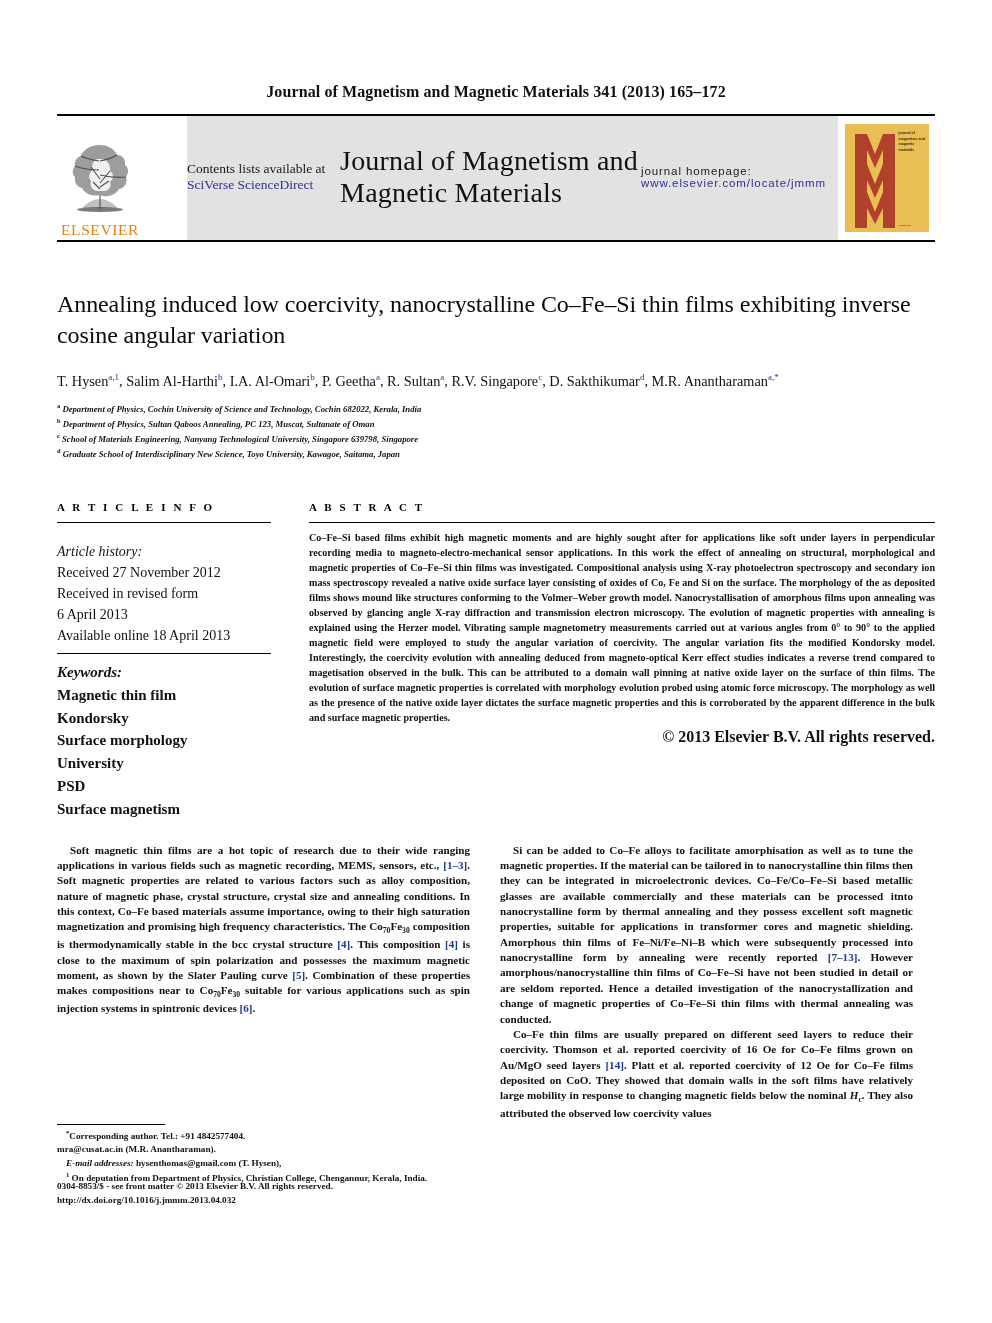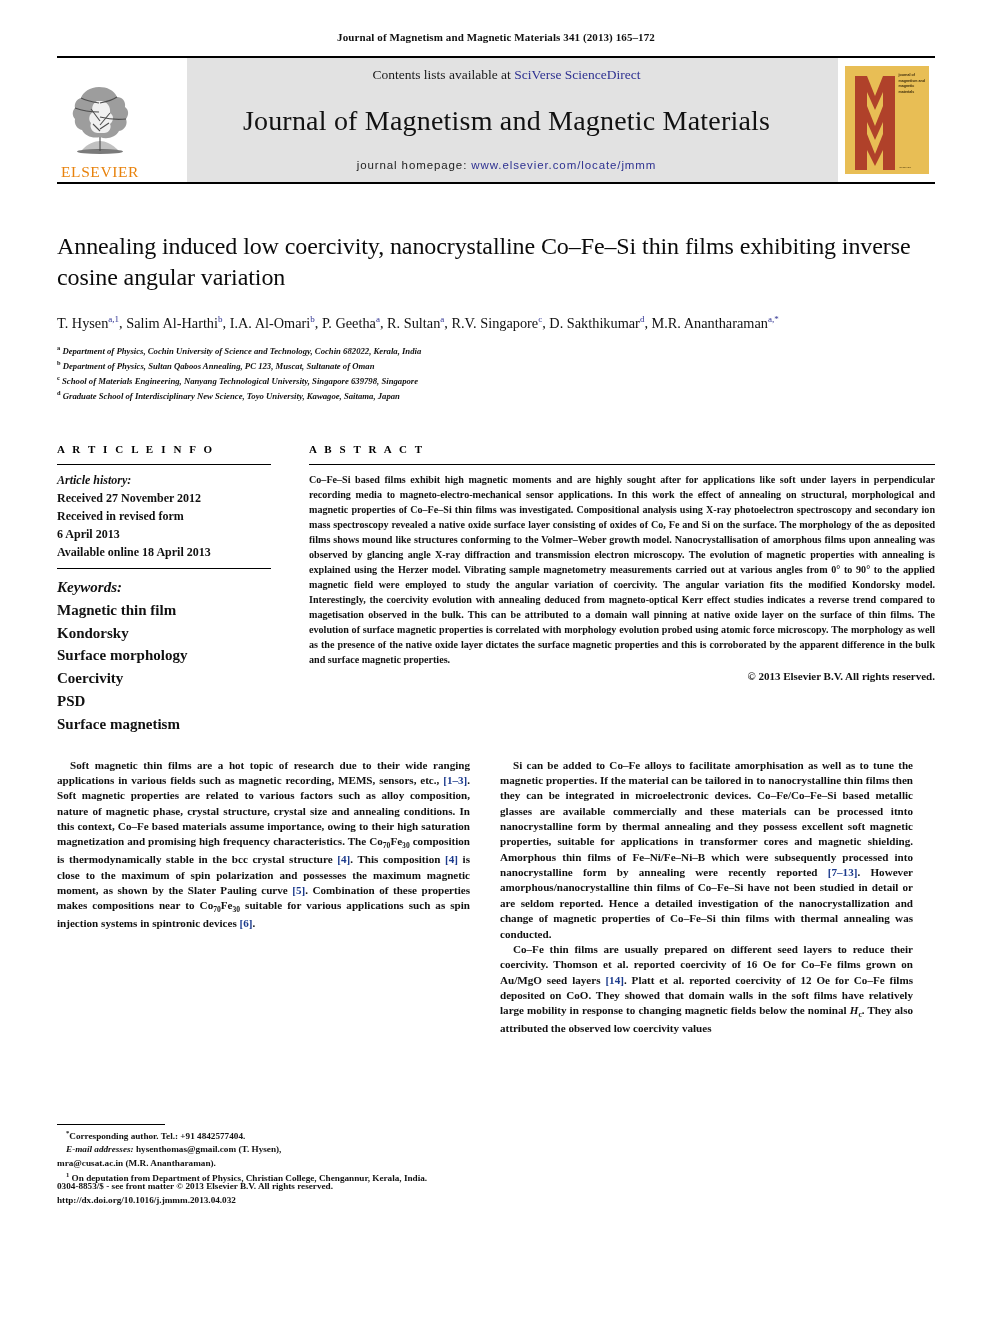--- a/index.html
+++ b/index.html
@@ -9,24 +9,24 @@
     font-family:"Liberation Serif", serif;
     color:#000;
     -webkit-font-smoothing:antialiased;
   }
   .page{position:relative;width:992px;height:1323px;overflow:hidden;}
 
   
   .runhead{
     text-align:center;
     font-family:"Liberation Serif", serif;
-    font-size:11px;
-    font-weight:bold;
-    color:#111;
-    padding-top:31px;
+    font-size:16px;
+    font-weight:bold;
+    color:#111;
+    padding-top:83px;
     letter-spacing:.1px;
   }
 
   
   .masthead{
     margin:13px 57px 0 57px;
     border-top:2.5px solid #000;
     border-bottom:2.5px solid #000;
     display:flex;
     align-items:stretch;
@@ -46,21 +46,21 @@
     font-family:"Liberation Serif", serif;
     font-size:15.5px;
     letter-spacing:.6px;
     color:#E8820C;
     line-height:1;
     margin-top:1px;
   }
   .ms-mid{
     flex:1 1 auto;
     background:#E2E2E2;
-    display:flex;flex-direction:column;
+    display:flex;flex-direction:row;
     align-items:center;justify-content:space-between;
     padding:9px 12px 11px 0;
     box-sizing:border-box;
     margin-left:44px;
   }
   .contents-line{
     font-size:13.5px;
     font-family:"Liberation Serif", serif;
     color:#1a1a1a;
   }
@@ -141,36 +141,36 @@
   .col-abs{flex:1 1 auto;}
   .sec-head{
     font-family:"Liberation Serif", serif;
     font-weight:bold;
     font-size:11px;
     letter-spacing:2.6px;
     color:#000;
   }
   .rule{border-top:1.6px solid #000;margin-top:9px;}
   .rule-thin{border-top:1.1px solid #000;margin:7px 0 7px 0;}
-  .hist{font-size:12px;line-height:1.50;font-weight:bold;color:#111;padding-top:6px;}
+  .hist{font-size:14px;line-height:1.50;font-weight:normal;color:#111;padding-top:6px;margin-top:12px;}
   .hist .lbl{font-style:italic;}
   .kw{font-size:15px;line-height:1.52;font-weight:bold;color:#111;}
   .kw .lbl{font-style:italic;}
 
   .abs-body{
     padding-top:8px;
     font-size:10.1px;
     line-height:1.485;
     text-align:justify;
     color:#111;
     font-weight:bold;
   }
   .copyline{
     text-align:right;
-    font-size:11px;
+    font-size:16px;
     font-weight:bold;
     margin-top:2px;
     color:#111;
     font-family:Liberation Serif, serif;
   }
 
   
   .body-cols{
     margin:22px 57px 0 57px;
     display:flex;
@@ -307,21 +307,21 @@
         <div>Received in revised form</div>
         <div>6 April 2013</div>
         <div>Available online 18 April 2013</div>
       </div>
       <div class="rule-thin"></div>
       <div class="kw">
         <div class="lbl">Keywords:</div>
         <div>Magnetic thin film</div>
         <div>Kondorsky</div>
         <div>Surface morphology</div>
-        <div>Coercivity</div>
+        <div>University</div>
         <div>PSD</div>
         <div>Surface magnetism</div>
       </div>
     </div>
 
     <div class="col-abs">
       <div class="sec-head">A B S T R A C T</div>
       <div class="rule"></div>
       <div class="abs-body">Co–Fe–Si based films exhibit high magnetic moments and are highly sought after for applications like soft under layers in perpendicular recording media to magneto-electro-mechanical sensor applications. In this work the effect of annealing on structural, morphological and magnetic properties of Co–Fe–Si thin films was investigated. Compositional analysis using X-ray photoelectron spectroscopy and secondary ion mass spectroscopy revealed a native oxide surface layer consisting of oxides of Co, Fe and Si on the surface. The morphology of the as deposited films shows mound like structures conforming to the Volmer–Weber growth model. Nanocrystallisation of amorphous films upon annealing was observed by glancing angle X-ray diffraction and transmission electron microscopy. The evolution of magnetic properties with annealing is explained using the Herzer model. Vibrating sample magnetometry measurements carried out at various angles from 0° to 90° to the applied magnetic field were employed to study the angular variation of coercivity. The angular variation fits the modified Kondorsky model. Interestingly, the coercivity evolution with annealing deduced from magneto-optical Kerr effect studies indicates a reverse trend compared to magetisation observed in the bulk. This can be attributed to a domain wall pinning at native oxide layer on the surface of thin films. The evolution of surface magnetic properties is correlated with morphology evolution probed using atomic force microscopy. The morphology as well as the presence of the native oxide layer dictates the surface magnetic properties and this is corroborated by the apparent difference in the bulk and surface magnetic properties.</div>
       <div class="copyline">© 2013 Elsevier B.V. All rights reserved.</div>
@@ -336,22 +336,22 @@
 
     <div class="bcol">
       <p class="para"><span>Si can be added to Co–Fe alloys to facilitate amorphisation as well as to tune the magnetic properties. If the material can be tailored in to nanocrystalline thin films then they can be integrated in microelectronic devices. Co–Fe/Co–Fe–Si based metallic glasses are available commercially and these materials can be processed itnto nanocrystalline form by thermal annealing and they possess excellent soft magnetic properties, suitable for applications in transformer cores and magnetic shielding. Amorphous thin films of Fe–Ni/Fe–Ni–B which were subsequently processed into nanocrystalline form by annealing were recently reported </span><span class="ref">[7–13]</span><span>. However amorphous/nanocrystalline thin films of Co–Fe–Si have not been studied in detail or are seldom reported. Hence a detailed investigation of the nanocrystallization and change of magnetic properties of Co–Fe–Si thin films with thermal annealing was conducted.</span></p>
       <p class="para"><span>Co–Fe thin films are usually prepared on different seed layers to reduce their coercivity. Thomson et al. reported coercivity of 16 Oe for Co–Fe films grown on Au/MgO seed layers </span><span class="ref">[14]</span><span>. Platt et al. reported coercivity of 12 Oe for Co–Fe films deposited on CoO. They showed that domain walls in the soft films have relatively large mobility in response to changing magnetic fields below the nominal </span><span class="ital">H</span><sub>c</sub><span>. They also attributed the observed low coercivity values</span></p>
     </div>
   </div>
 
   <div class="footnotes">
     <div class="fn-rule"></div>
     <div class="fn"><span class="ind"></span><sup>*</sup><span>Corresponding author. Tel.: +91 4842577404.</span></div>
+    <div class="fn"><span>mra@cusat.ac.in (M.R. Anantharaman).</span></div>
     <div class="fn"><span class="ind"></span><span class="em">E-mail addresses:</span><span> hysenthomas@gmail.com (T. Hysen),</span></div>
-    <div class="fn"><span>mra@cusat.ac.in (M.R. Anantharaman).</span></div>
     <div class="fn"><span class="ind"></span><sup>1</sup> <span>On deputation from Department of Physics, Christian College, Chengannur, Kerala, India.</span></div>
   </div>
 
   <div class="imprint">
     <div>0304-8853/$ - see front matter © 2013 Elsevier B.V. All rights reserved.</div>
     <div>http://dx.doi.org/10.1016/j.jmmm.2013.04.032</div>
   </div>
 
 </div>
 

